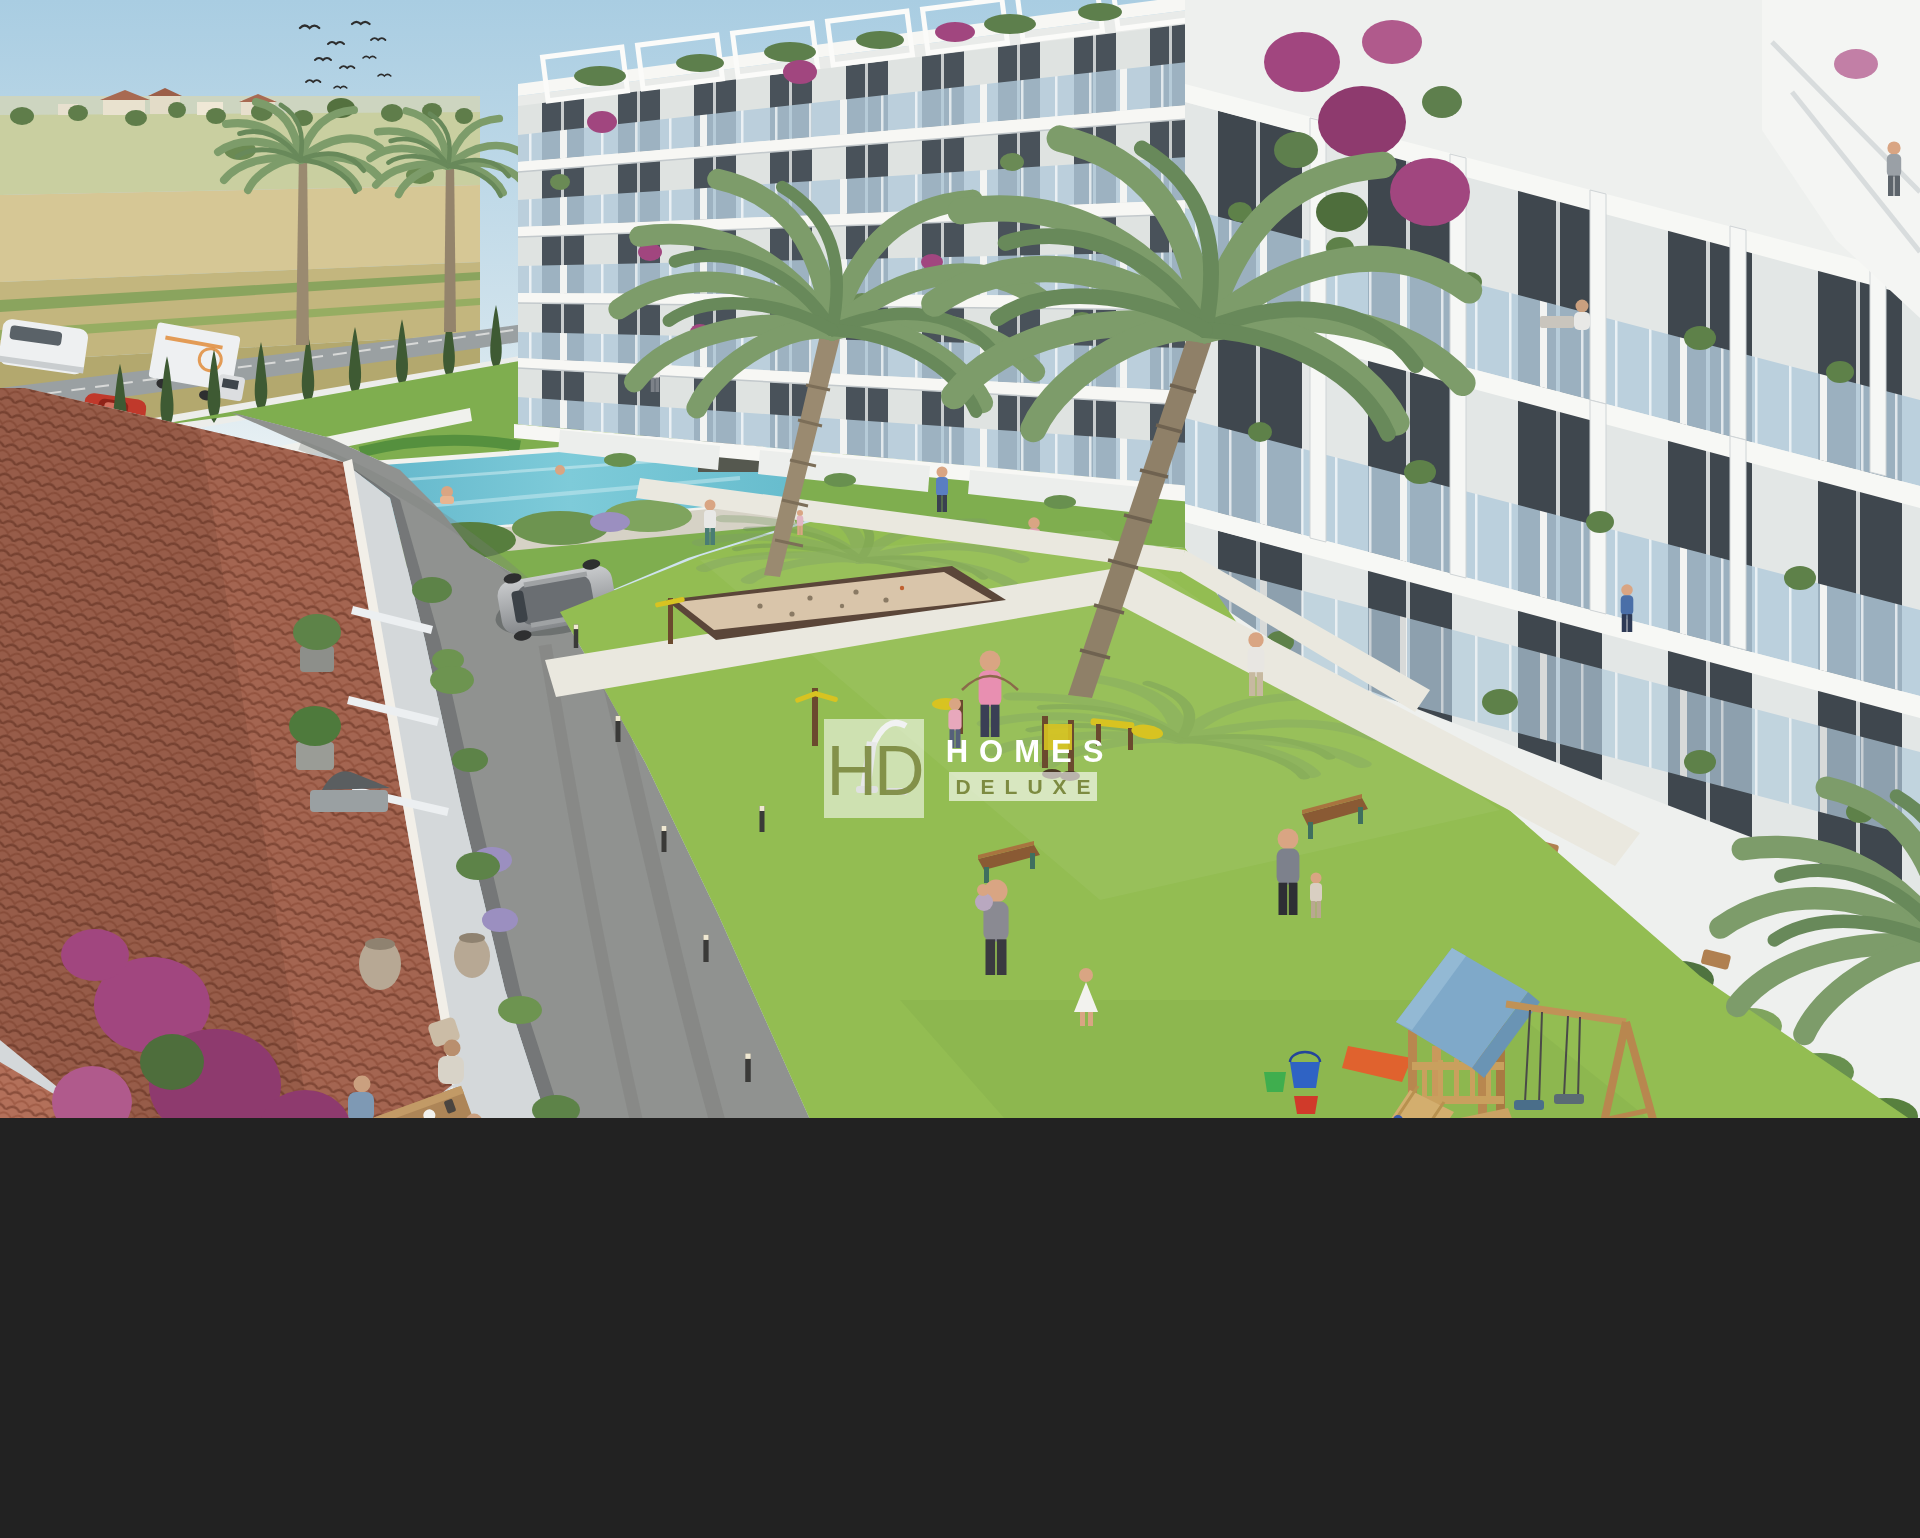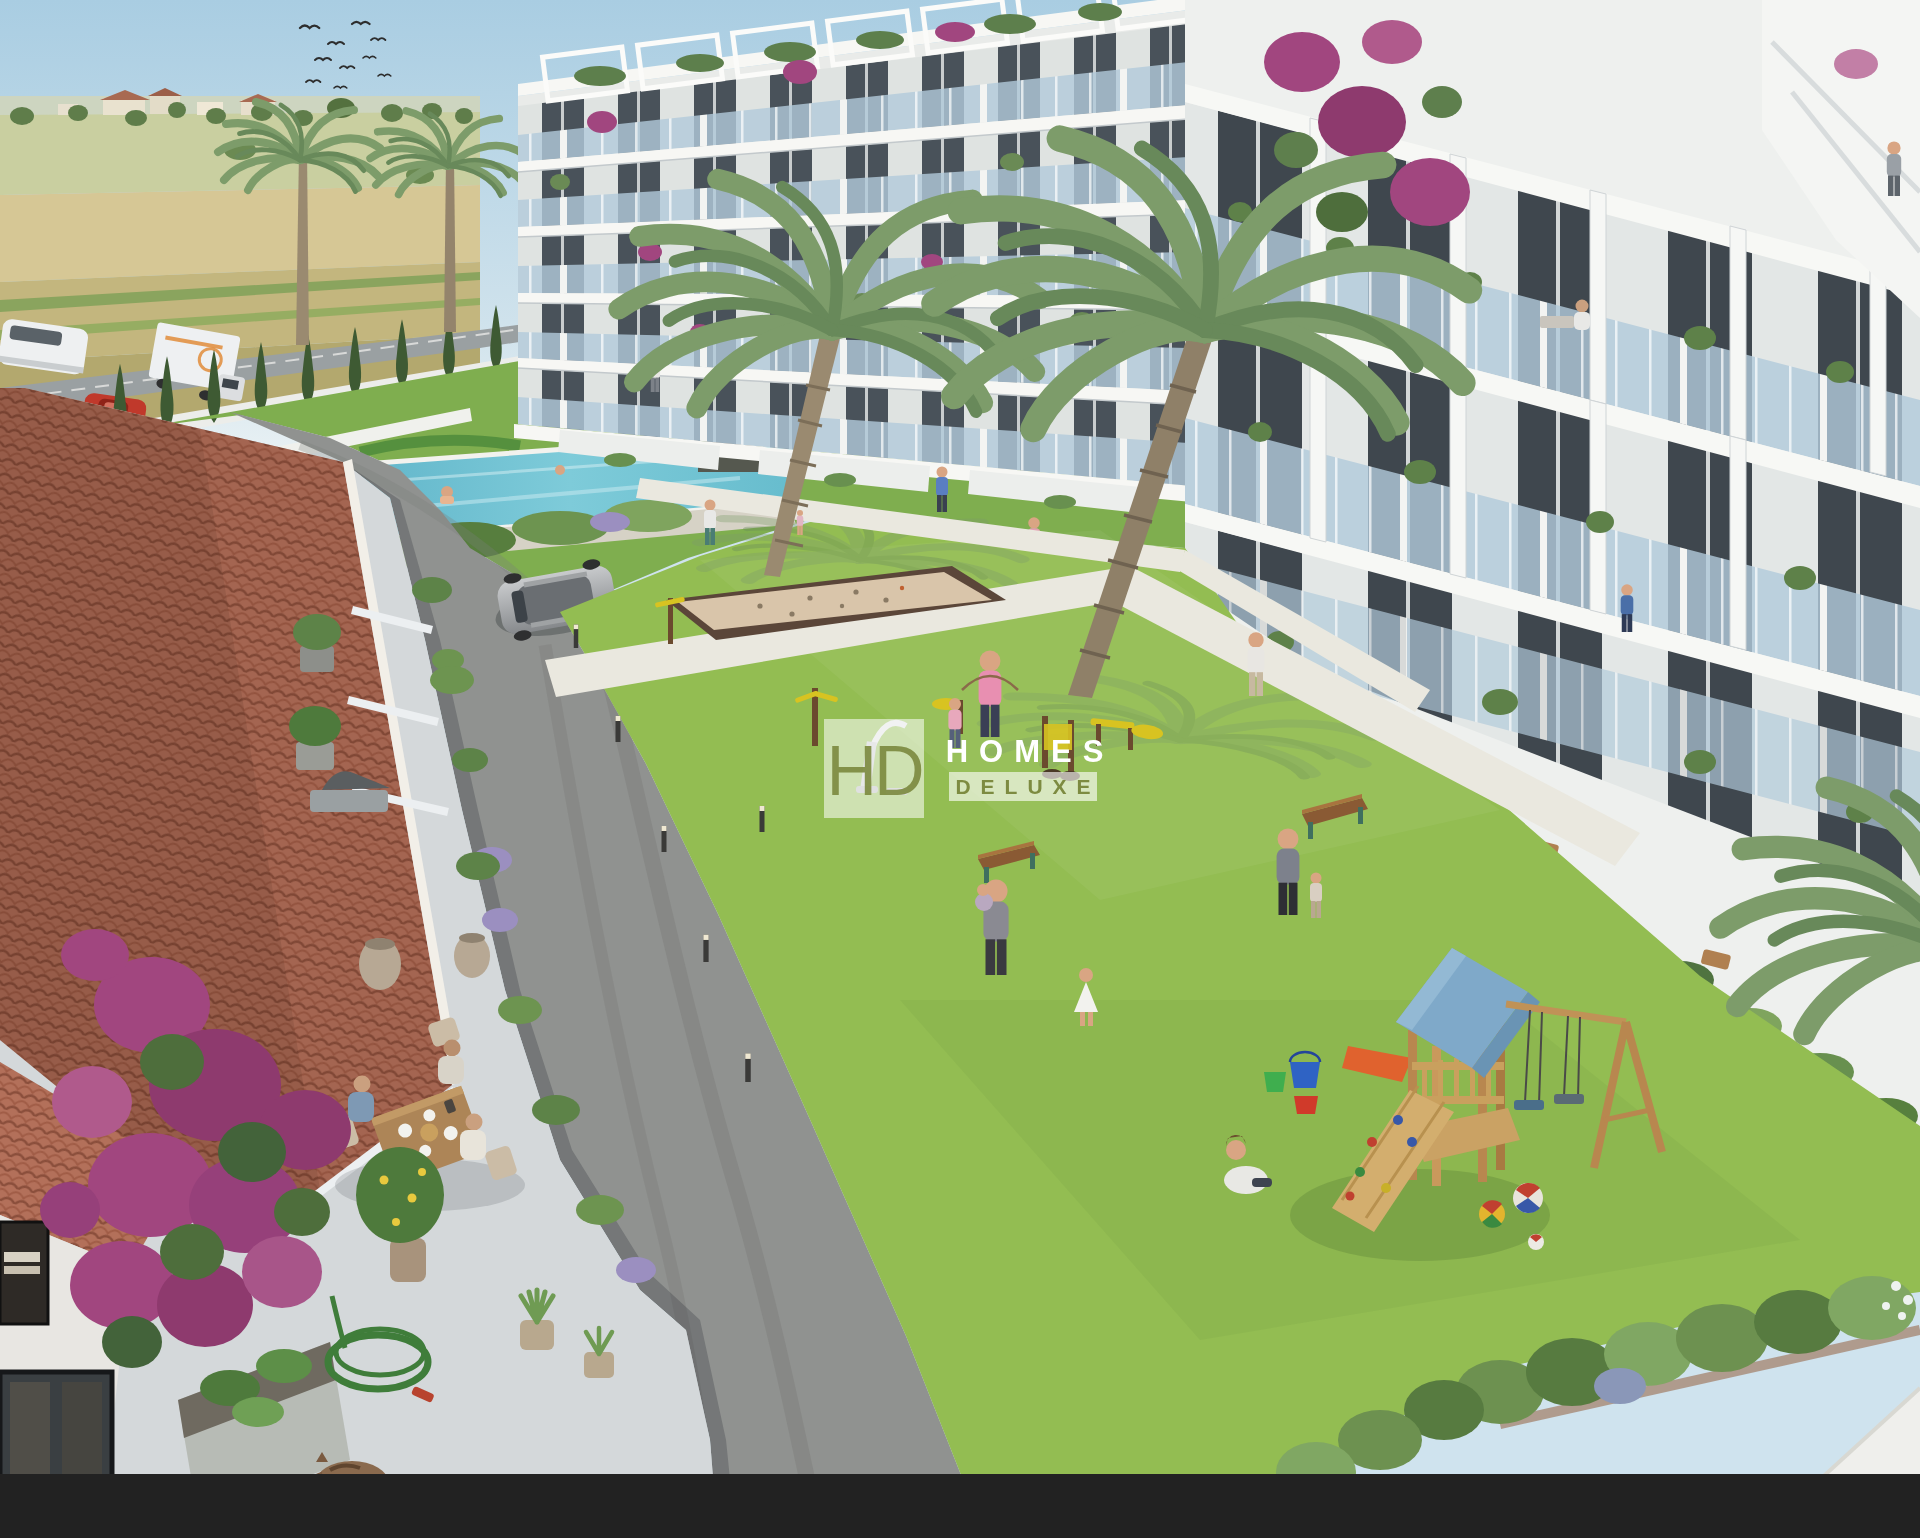--- a/index.html
+++ b/index.html
@@ -1,16 +1,16 @@
 <!DOCTYPE html>
 <html><head>
 <meta charset="utf-8">
 <style>
   html,body{margin:0;padding:0;background:#222;}
-  .stage{position:relative;width:1920px;height:1474px;overflow:hidden;background:#cfe3ee;
+  .stage{position:relative;width:1920px;height:1118px;overflow:hidden;background:#cfe3ee;
          font-family:"Liberation Sans", sans-serif;}
   svg{display:block}
   text{font-family:"Liberation Sans", sans-serif;}
   .wm-title{font-weight:bold;letter-spacing:11px;font-size:31px;}
   .wm-sub{font-weight:bold;letter-spacing:10px;font-size:21px;}
   .wm-mono{font-weight:400;font-size:70px;letter-spacing:-3px;}
 </style>
 </head>
 <body>
 

